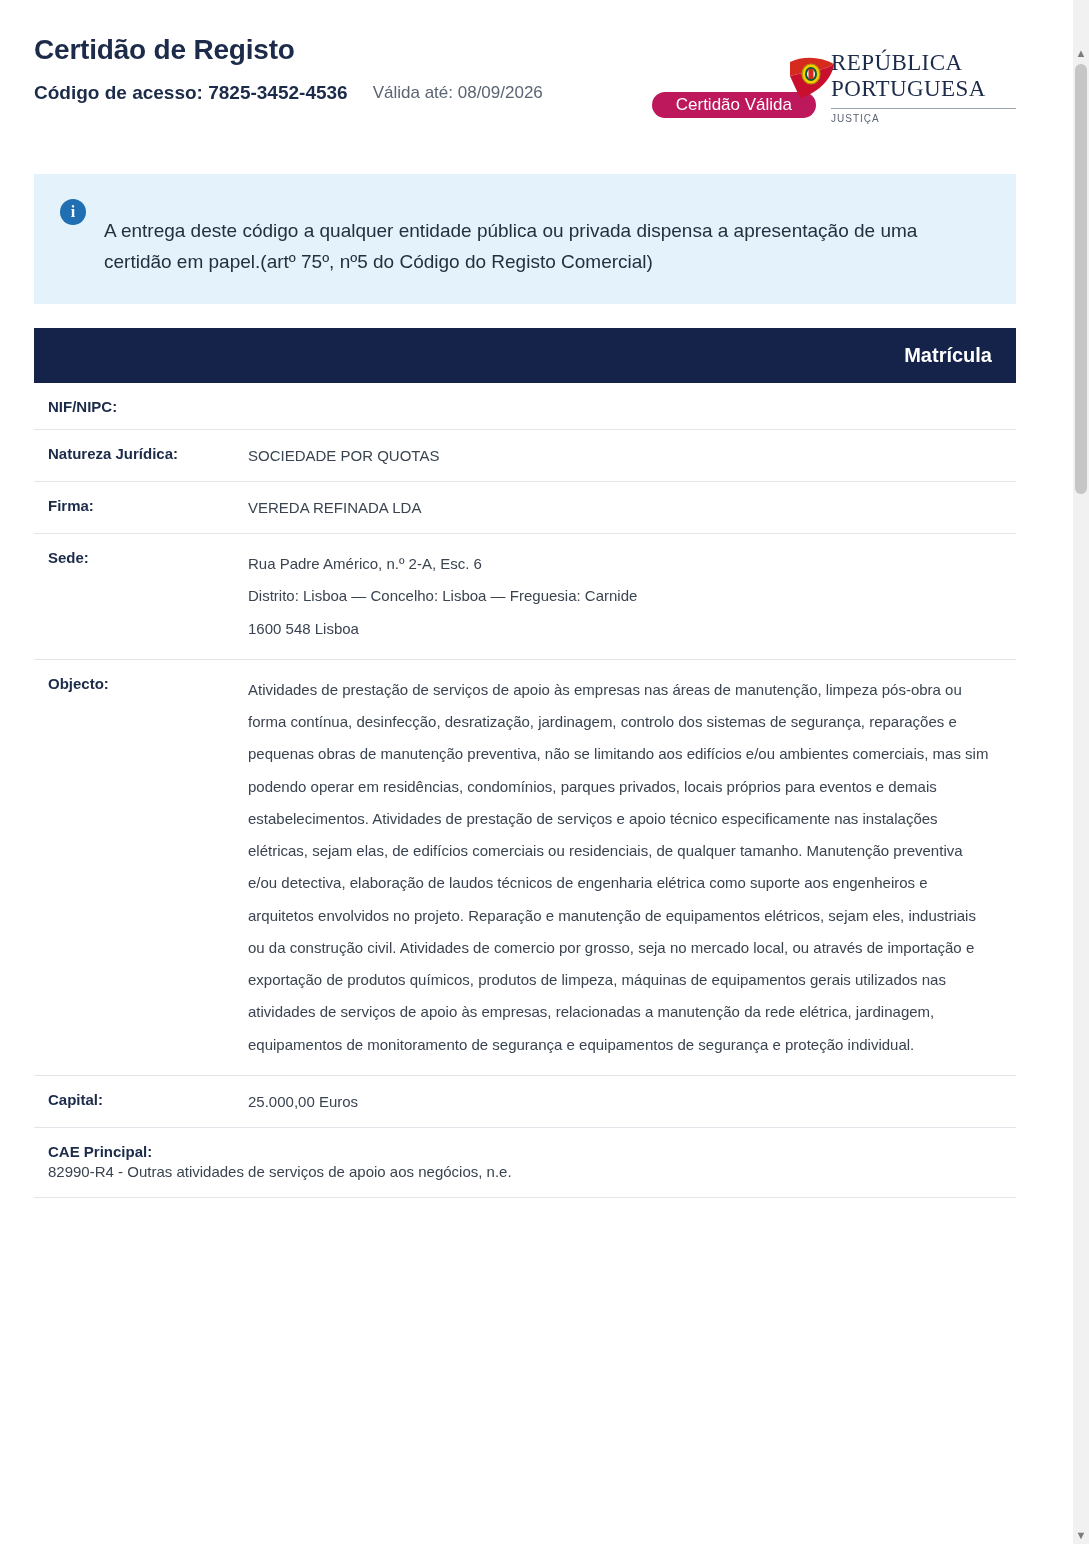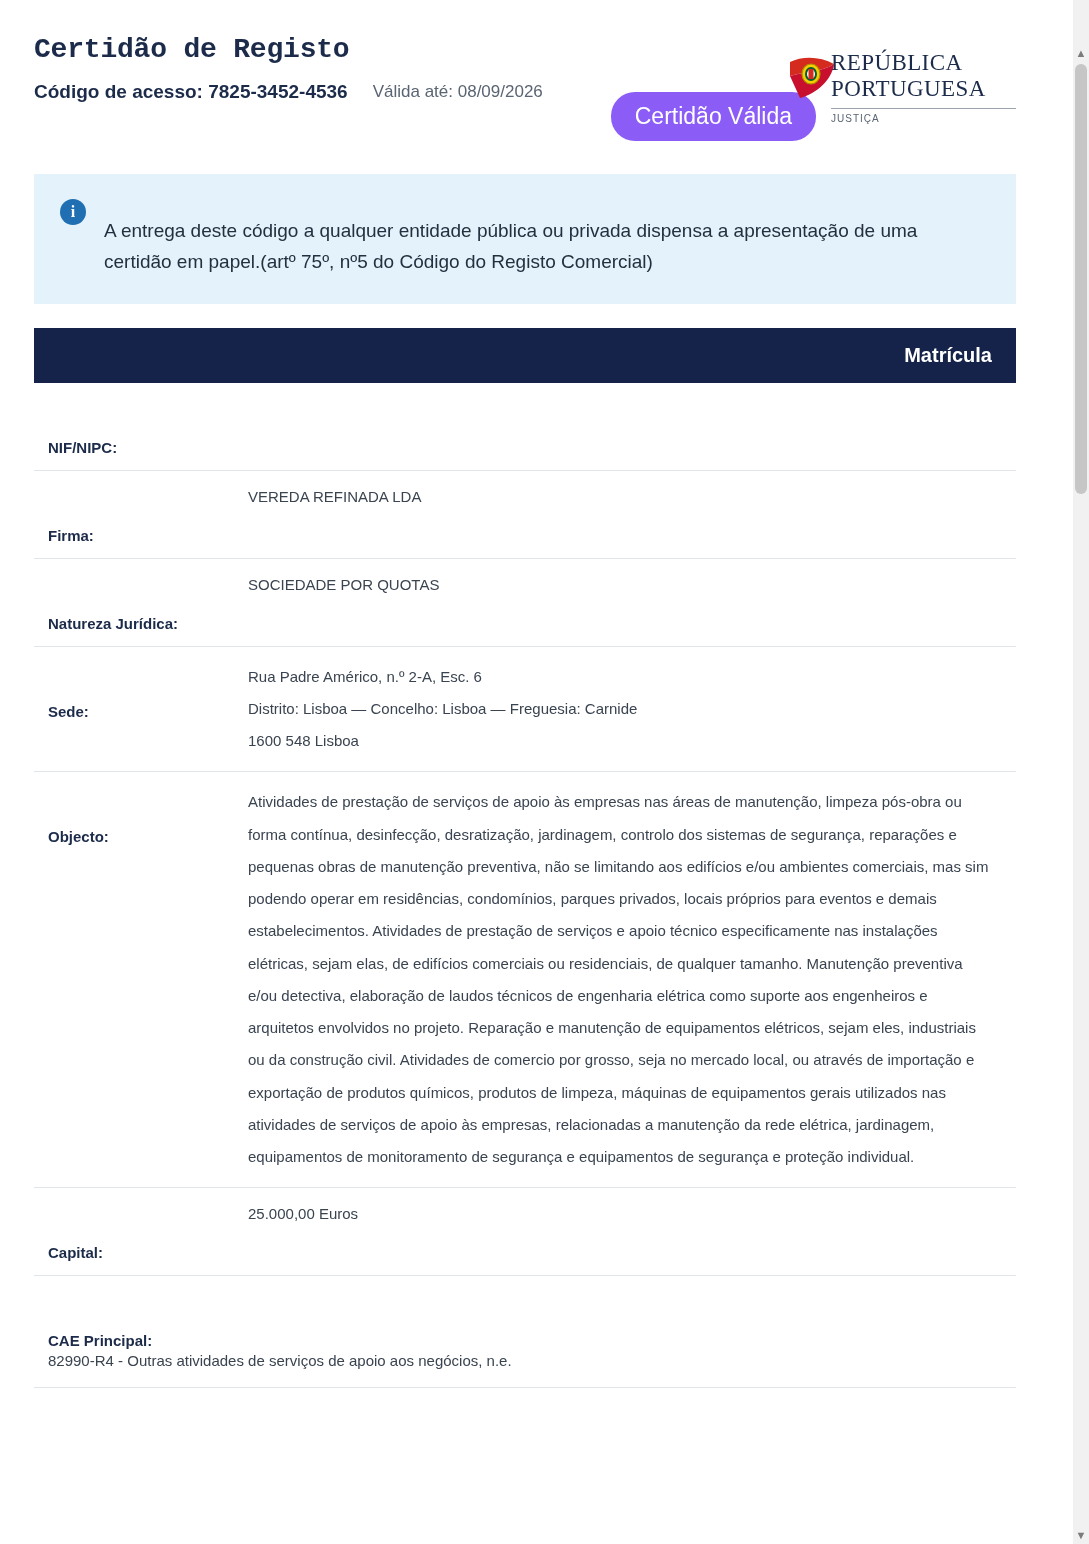--- a/index.html
+++ b/index.html
@@ -28,21 +28,20 @@
   .header {
     position: relative;
     height: 118px;
   }
   .doc-title {
     font-size: 28px;
     font-weight: bold;
     color: #1c2b4a;
     letter-spacing: -0.2px;
     margin: 0 0 16px 0;
-    font-family: Liberation Mono, monospace;
   }
   .code-row {
     display: flex;
     align-items: center;
     gap: 25px;
   }
   .code-label {
     font-size: 19px;
     font-weight: bold;
     color: #1c2b4a;
@@ -50,24 +49,24 @@
   }
   .valid-until {
     font-size: 17px;
     color: #5a6472;
     white-space: nowrap;
   }
   .badge {
     position: absolute;
     right: 200px;
     top: 58px;
-    background: #8b5cf6;
+    background: #be185d;
     color: #ffffff;
-    font-size: 23px;
-    padding: 11px 24px;
+    font-size: 17px;
+    padding: 3px 24px;
     border-radius: 24px;
     white-space: nowrap;
   }
   .republica {
     position: absolute;
     right: 0;
     top: 16px;
     width: 185px;
     text-align: left;
     margin-left: 36px;
@@ -144,21 +143,20 @@
     border-bottom: 1px solid #e2e5e9;
     padding: 14px 24px 14px 14px;
   }
   .row .k {
     flex: none;
     width: 200px;
     font-size: 15px;
     font-weight: bold;
     color: #1c2b4a;
     padding-top: 1px;
-    margin-top: 41px;
   }
   .row .v {
     flex: 1;
     font-size: 15px;
     color: #3a4450;
     line-height: 1.55;
   }
   .row.tall .v { line-height: 2.15; }
   .row .v p { margin: 0; }
   .row:last-child { border-bottom: 1px solid #e2e5e9; flex-direction: column; }
@@ -230,27 +228,27 @@
     </div>
 
     <div class="section">
       <div class="section-head">Matrícula</div>
 
       <div class="row">
         <div class="k">NIF/NIPC:</div>
       </div>
 
       <div class="row">
+        <div class="k">Natureza Jurídica:</div>
+        <div class="v">SOCIEDADE POR QUOTAS</div>
+      </div>
+
+      <div class="row">
         <div class="k">Firma:</div>
         <div class="v">VEREDA REFINADA LDA</div>
-      </div>
-
-      <div class="row">
-        <div class="k">Natureza Jurídica:</div>
-        <div class="v">SOCIEDADE POR QUOTAS</div>
       </div>
 
       <div class="row tall">
         <div class="k">Sede:</div>
         <div class="v">
           <p>Rua Padre Américo, n.º 2-A, Esc. 6</p>
           <p>Distrito: Lisboa — Concelho: Lisboa — Freguesia: Carnide</p>
           <p>1600 548 Lisboa</p>
         </div>
       </div>

